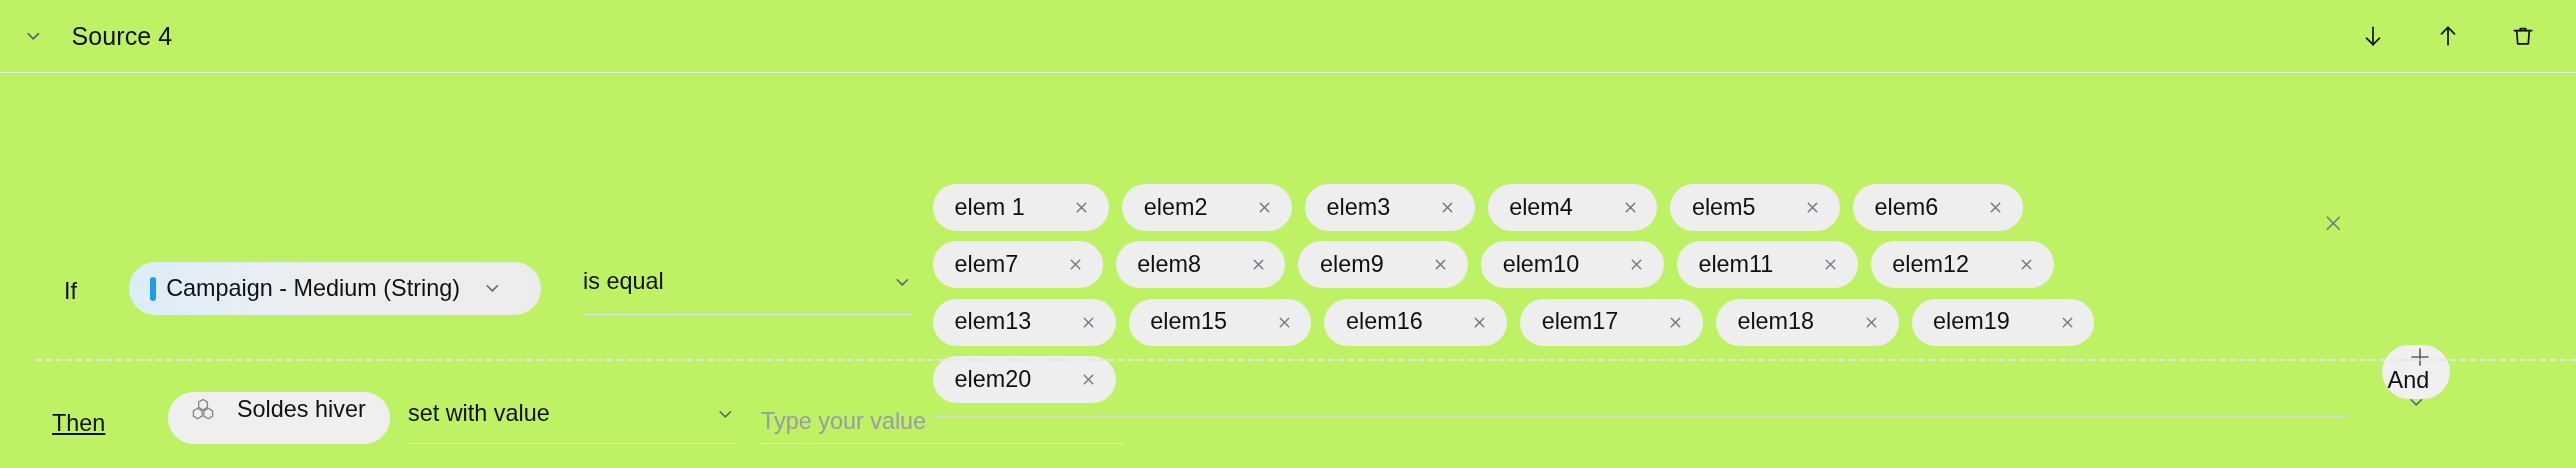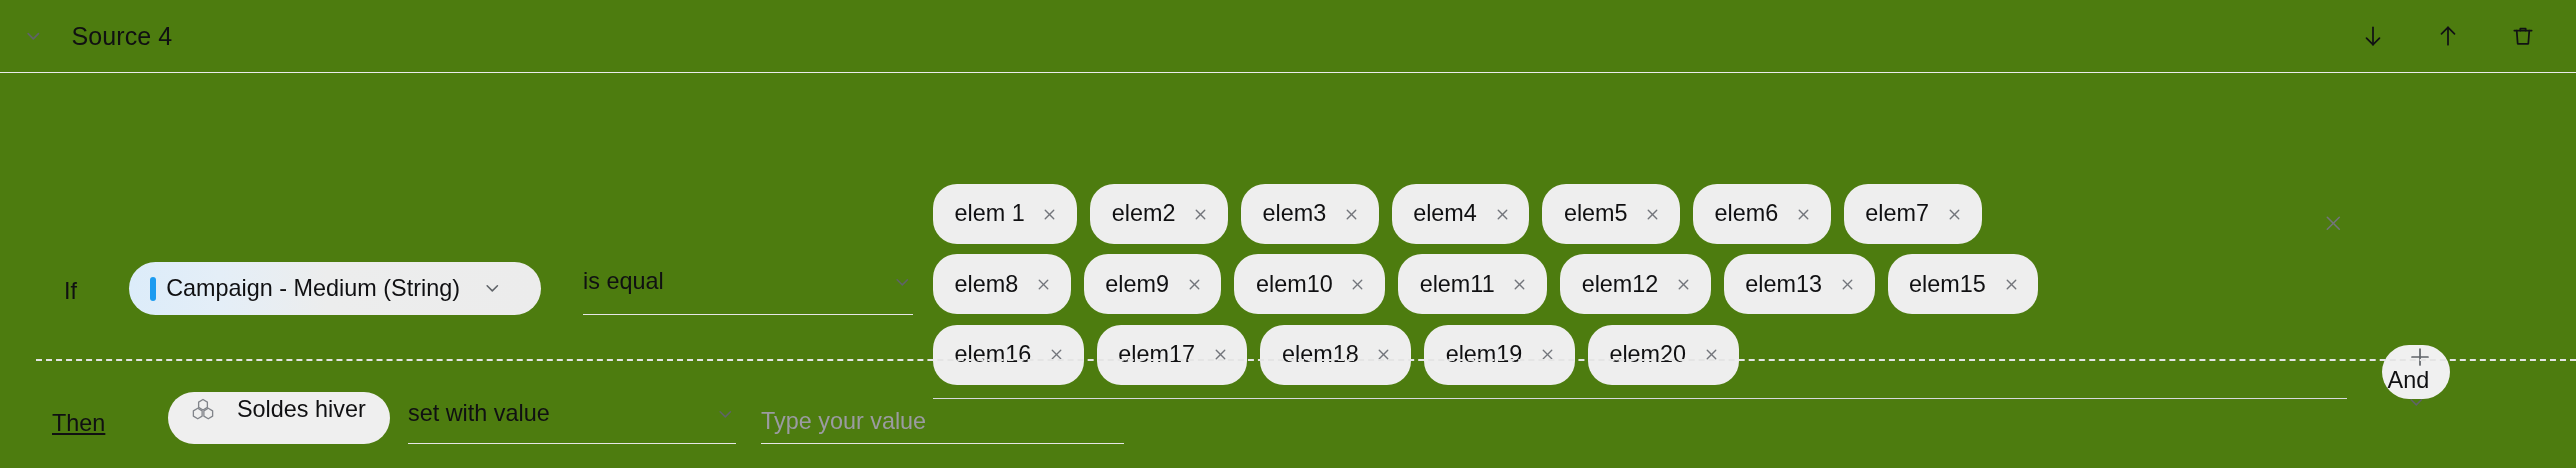--- a/index.html
+++ b/index.html
@@ -10,21 +10,21 @@
     background: #ffffff;
     font-family: "Liberation Sans", sans-serif;
     color: #18181b;
     overflow: hidden;
   }
 
   .rule-card {
     width: 2576px;
     height: 468px;
     position: relative;
-    background: #4d7c0f;
+    background: #bef264;
   }
 
   
   .card-header {
     height: 73px;
     border-bottom: 1.9px solid #ebebeb;
     display: flex;
     align-items: center;
     padding: 0 24px 0 17px;
   }
@@ -154,27 +154,28 @@
     padding-bottom: 13px;
     cursor: text;
   }
   .tokens-rows {
     display: flex;
     flex-wrap: wrap;
     gap: 10.3px 13px;
     width: 1171px;
   }
   .chip {
-    height: 60px;
+    height: 47px;
     display: inline-flex;
     align-items: center;
     background: #eeeeee;
     border-radius: 24px;
     padding: 0 16px 0 21.5px;
     flex: 0 0 auto;
+    gap: 32px;
   }
   .chip-label {
     font-size: 23.4px;
     line-height: 1;
     color: #101012;
     white-space: nowrap;
   }
   .chip-x {
     margin-left: 14px;
     width: 22.5px;

